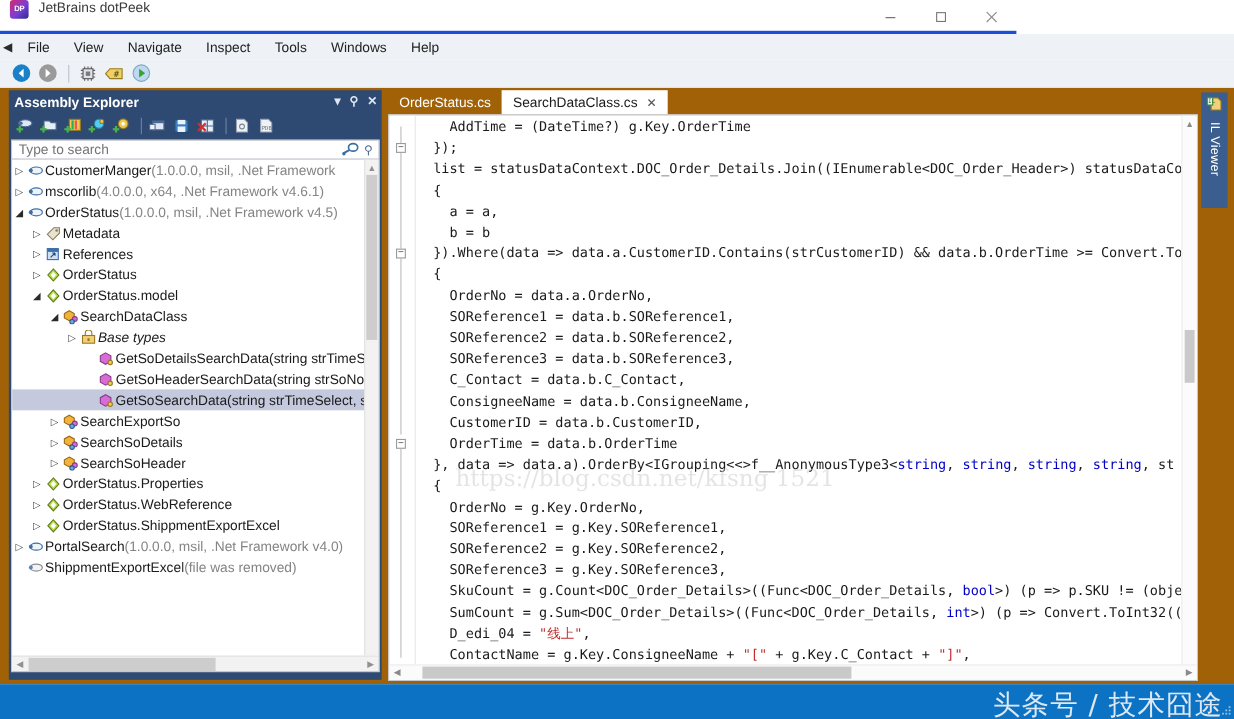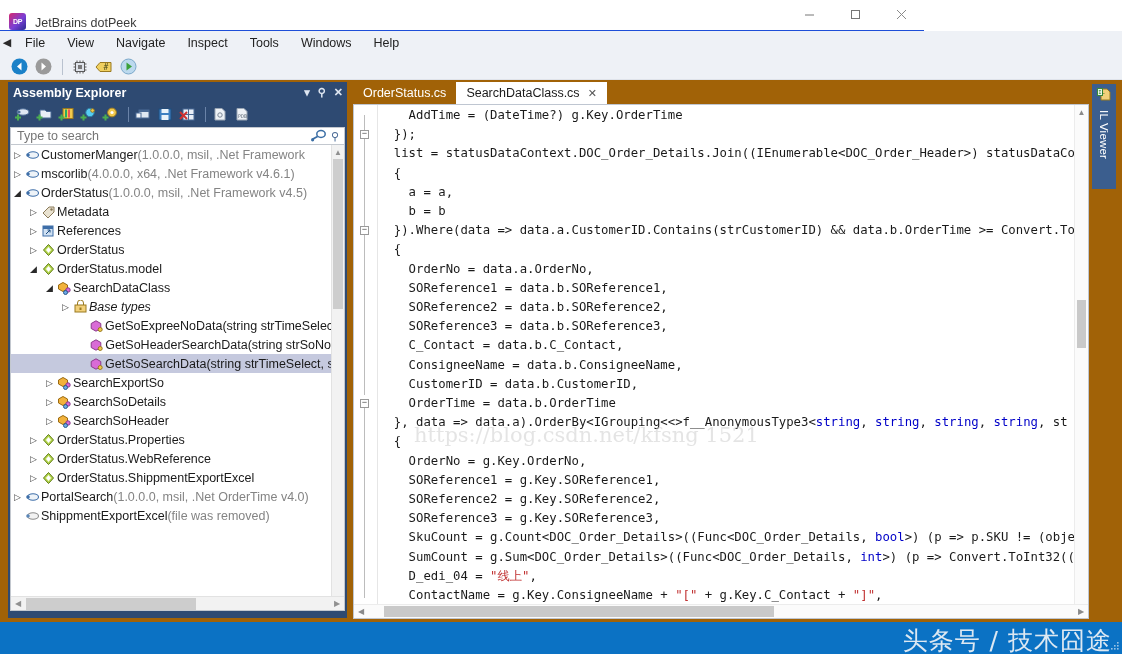--- a/index.html
+++ b/index.html
@@ -16,22 +16,22 @@
     position: relative;
     width: 1122px; height: 654px;
     background: #ffffff;
     overflow: hidden;
   }
 
   
   .titlebar {
     position: absolute; left: 0; top: 0; width: 924px; height: 31px;
     background: #ffffff;
-    border-bottom: 1px solid #1d4ed8;
-    display: flex; align-items: flex-end;
+    border-bottom: 3px solid #1d4ed8;
+    display: flex; align-items: flex-start;
   }
   .app-icon {
     margin-left: 9px; width: 17px; height: 17px;
     border-radius: 3px;
     background: linear-gradient(135deg,#d6276f 0%, #7a3fd6 55%, #2b2b8f 100%);
     position: relative; flex: none;
   }
   .app-icon::after {
     content: "DP";
     position: absolute; left: 0; right: 0; top: 0; bottom: 0;
@@ -581,21 +581,21 @@
               <span class="t-label t-italic">Base types</span>
             </div>
             <div class="t-row" style="padding-left: 64px;">
               <span class="t-arrow"></span>
               <span class="t-ico">
                 <svg width="15" height="14" viewBox="0 0 15 14">
                   <path d="M7 1.8 L11.8 4.5 L11.8 9.5 L7 12.2 L2.2 9.5 L2.2 4.5 Z" fill="#d96bd6" stroke="#8a3a8a"></path>
                   <circle cx="11.2" cy="10.5" r="2" fill="#f2c94c" stroke="#9a7a20"></circle>
                 </svg>
               </span>
-              <span class="t-label">GetSoExpreeNoData(string strTimeSelec</span>
+              <span class="t-label">GetSoDetailsSearchData(string strTimeS</span>
             </div>
             <div class="t-row" style="padding-left: 64px; justify-content: space-between;">
               <span class="t-arrow"></span>
               <span class="t-ico">
                 <svg width="15" height="14" viewBox="0 0 15 14">
                   <path d="M7 1.8 L11.8 4.5 L11.8 9.5 L7 12.2 L2.2 9.5 L2.2 4.5 Z" fill="#d96bd6" stroke="#8a3a8a"></path>
                   <circle cx="11.2" cy="10.5" r="2" fill="#f2c94c" stroke="#9a7a20"></circle>
                 </svg>
               </span>
               <span class="t-label">GetSoHeaderSearchData(string strSoNo</span>
@@ -689,21 +689,21 @@
               <span class="t-arrow">
                 <span style="font-size:9px;color:#444;">▷</span>
               </span>
               <span class="t-ico">
                 <svg width="15" height="14" viewBox="0 0 15 14">
                   <ellipse cx="8" cy="7" rx="5.5" ry="3.2" fill="#eef3f8" stroke="#3e6ea8" stroke-width="1.1"></ellipse>
                   <circle cx="3" cy="7" r="1.8" fill="#3e6ea8"></circle>
                 </svg>
               </span>
               <span class="t-label">PortalSearch</span>
-              <span class="t-dim"> (1.0.0.0, msil, .Net OrderTime v4.0)</span>
+              <span class="t-dim"> (1.0.0.0, msil, .Net Framework v4.0)</span>
             </div>
             <div class="t-row" style="padding-left: 0px;">
               <span class="t-arrow"></span>
               <span class="t-ico">
                 <svg width="15" height="14" viewBox="0 0 15 14">
                   <ellipse cx="8" cy="7" rx="5.5" ry="3.2" fill="#f3f3f3" stroke="#8c8c8c" stroke-width="1.1"></ellipse>
                   <circle cx="3" cy="7" r="1.8" fill="#5b87b8"></circle>
                 </svg>
               </span>
               <span class="t-label">ShippmentExportExcel</span>

